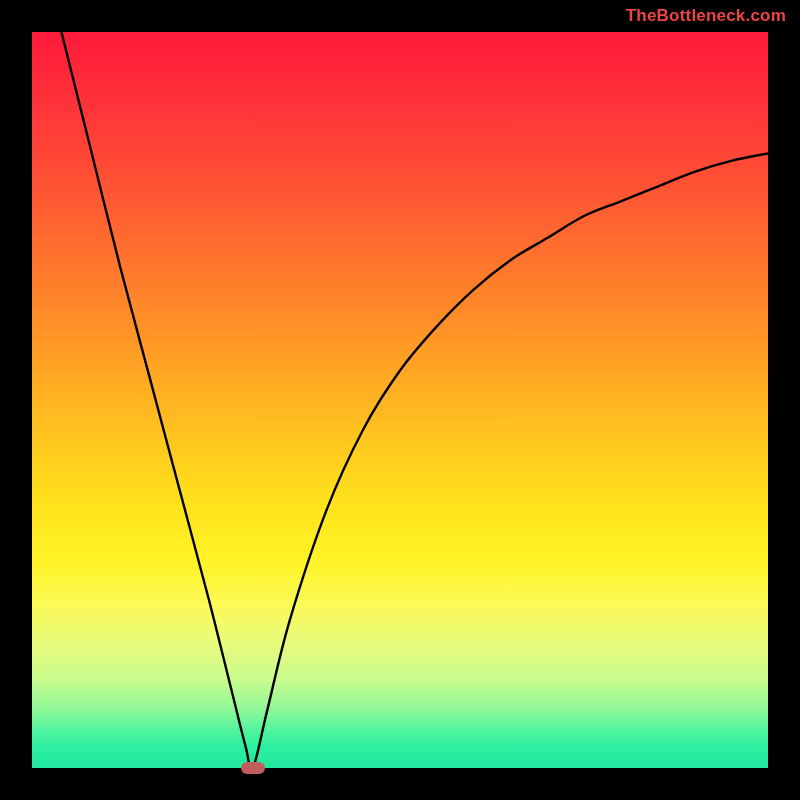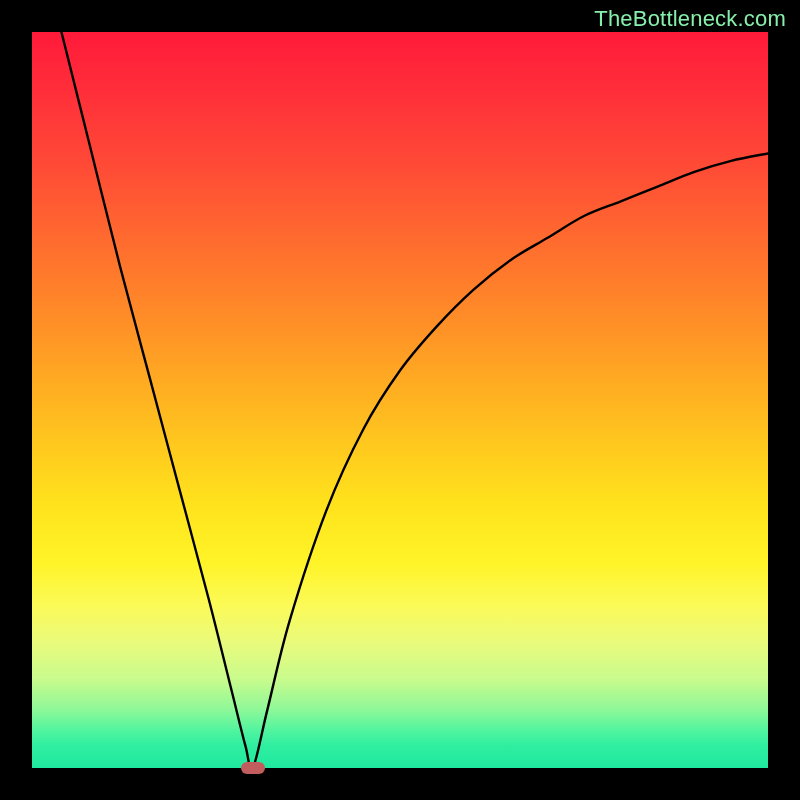--- a/index.html
+++ b/index.html
@@ -54,23 +54,23 @@
     width: 24px;
     height: 12px;
     background: #C25D5D;
     border-radius: 8px;
     transform: translate(-50%, -50%);
   }
   .attribution {
     position: absolute;
     top: 6px;
     right: 14px;
-    color: #86efac;
-    font-size: 22px;
-    font-weight: 400;
+    color: #ef4444;
+    font-size: 17px;
+    font-weight: 700;
     letter-spacing: 0.2px;
     user-select: none;
   }
 </style>
 </head>
 <body>
 
 <div class="frame">
   <div class="attribution">TheBottleneck.com</div>
   <div class="plot">

